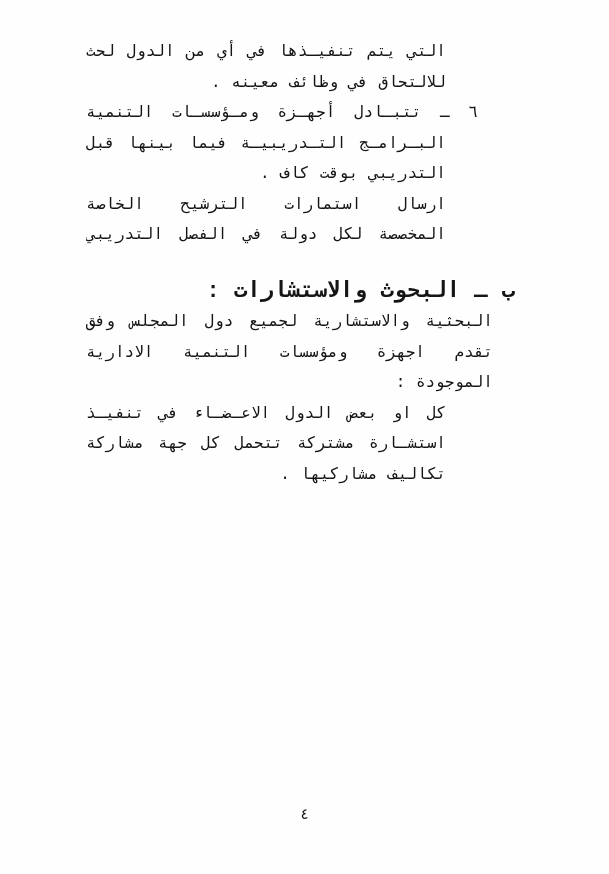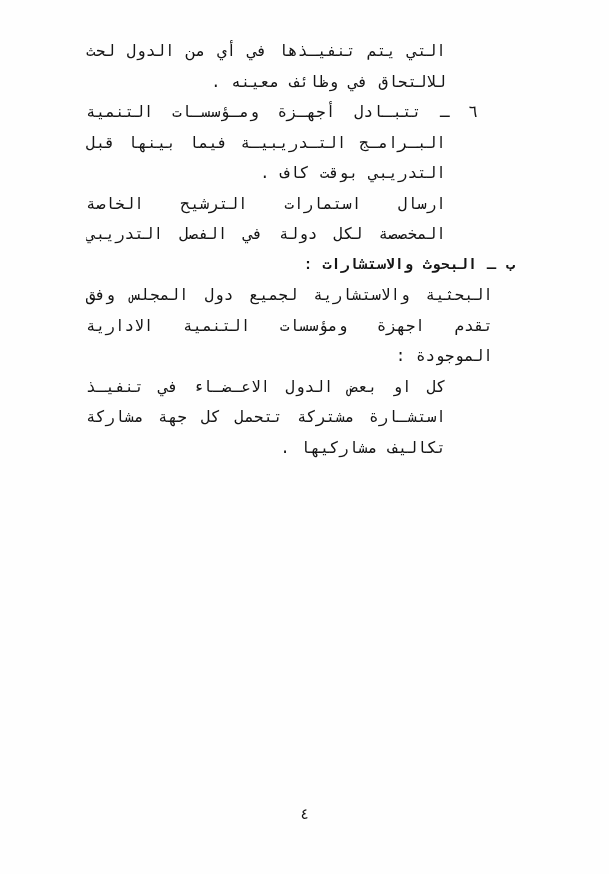--- a/index.html
+++ b/index.html
@@ -24,22 +24,23 @@
     position: absolute;
     top: 37px;
     left: 86px;
     width: 429px;
     direction: rtl;
     font-size: 16px;
     font-family: Liberation Mono, monospace;
   }
   .block { }
   .block.heading {
+    margin-top: 26px;
     font-weight: bold;
-    font-size: 15px;
+    font-size: 22px;
   }
   .line {
     height: 30.5px;
     line-height: 30.5px;
     overflow: hidden;
     text-align: justify;
     text-align-last: justify;
     white-space: normal;
     word-spacing: 1px;
   }

